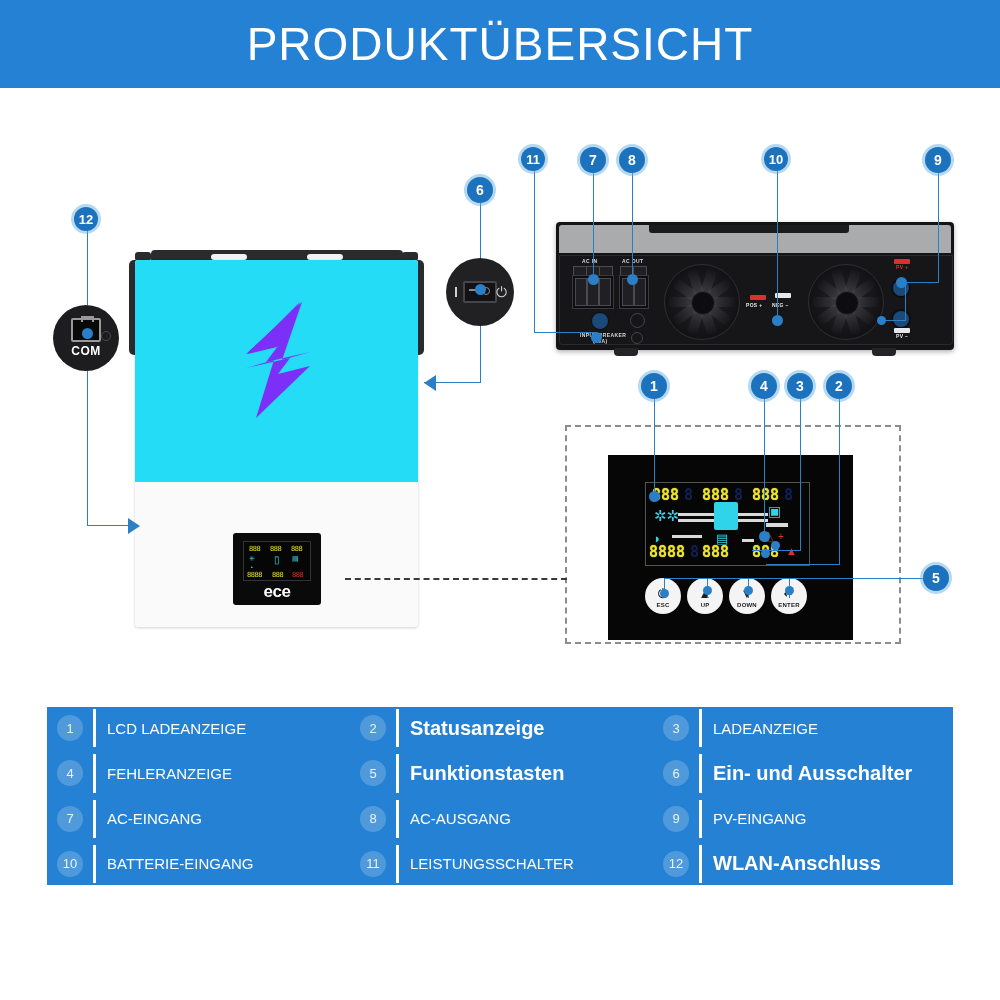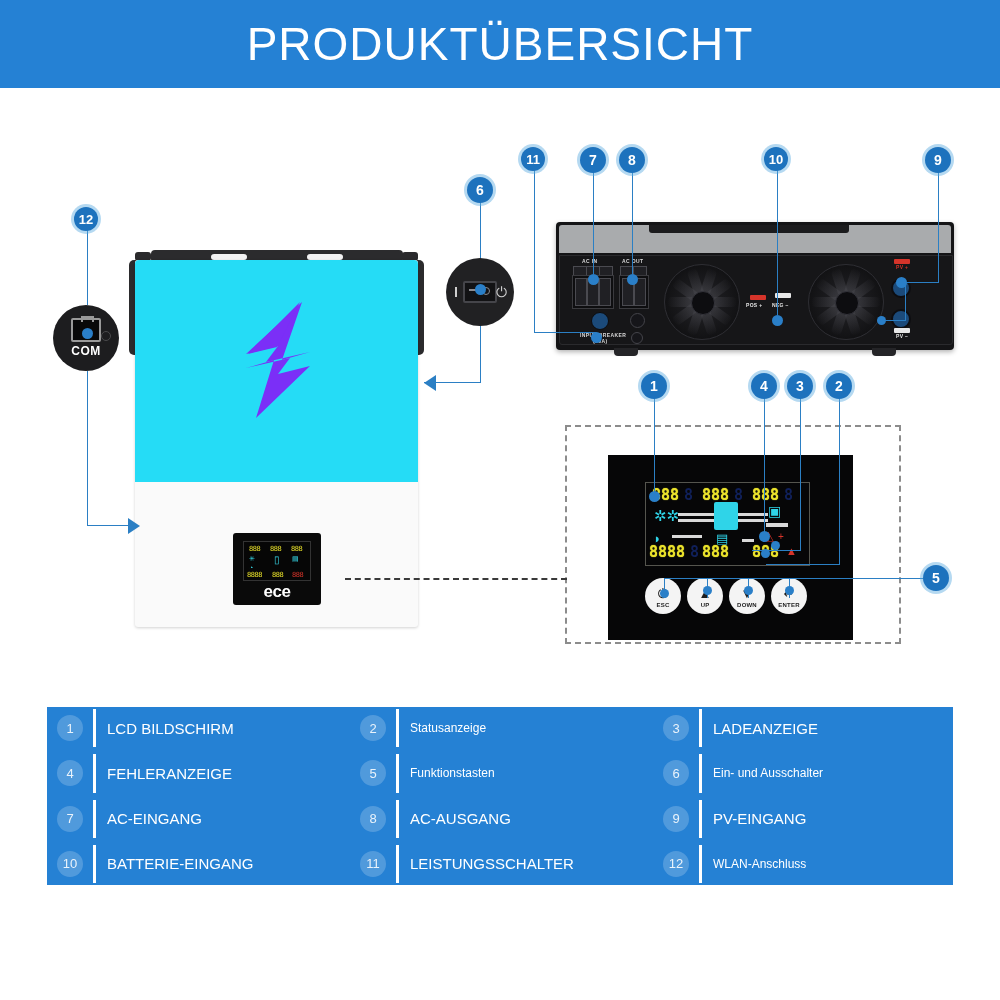--- a/index.html
+++ b/index.html
@@ -137,21 +137,21 @@
   
   .legend{position:absolute;left:47px;top:707px;width:906px;height:178px;background:#2581d4;
           display:grid;grid-template-columns:repeat(3,1fr);grid-template-rows:repeat(4,1fr);
           gap:3px;padding:0;box-sizing:border-box;}
   .lcell{display:flex;align-items:center;background:#2581d4;position:relative;box-sizing:border-box;}
   .lnum{width:46px;min-width:46px;display:flex;align-items:center;justify-content:center;
         position:relative;height:100%;}
   .lnum span{width:26px;height:26px;border-radius:50%;background:rgba(255,255,255,.20);
         display:flex;align-items:center;justify-content:center;color:#eaf3fb;font-size:13px;}
   .ltext{color:#ffffff;font-size:15px;padding-left:14px;white-space:nowrap;overflow:hidden;}
-  .ltext.wide{font-size:12px;}
+  .ltext.wide{font-size:20px;font-weight:bold;}
   .lsep{position:absolute;left:46px;top:2px;bottom:2px;width:3px;background:#ffffff;}
 </style>
 </head>
 <body>
 
 <div class="banner">
   <div class="banner-title">PRODUKTÜBERSICHT</div>
 </div>
 
 <div class="vline" style="left:87px;top:220px;height:85px;"></div>
@@ -399,21 +399,21 @@
     <div class="badge" style="left: 826px; top: 373px;">2</div>
     <div class="badge" style="left: 923px; top: 565px;">5</div>
   </div>
 
 <div class="legend" id="legend-host">
     <div class="lcell">
       <div class="lnum">
         <span>1</span>
       </div>
       <div class="lsep"></div>
-      <div class="ltext">LCD BILDSCHIRM</div>
+      <div class="ltext">LCD LADEANZEIGE</div>
     </div>
     <div class="lcell">
       <div class="lnum">
         <span>2</span>
       </div>
       <div class="lsep"></div>
       <div class="ltext wide">Statusanzeige</div>
     </div>
     <div class="lcell">
       <div class="lnum">

